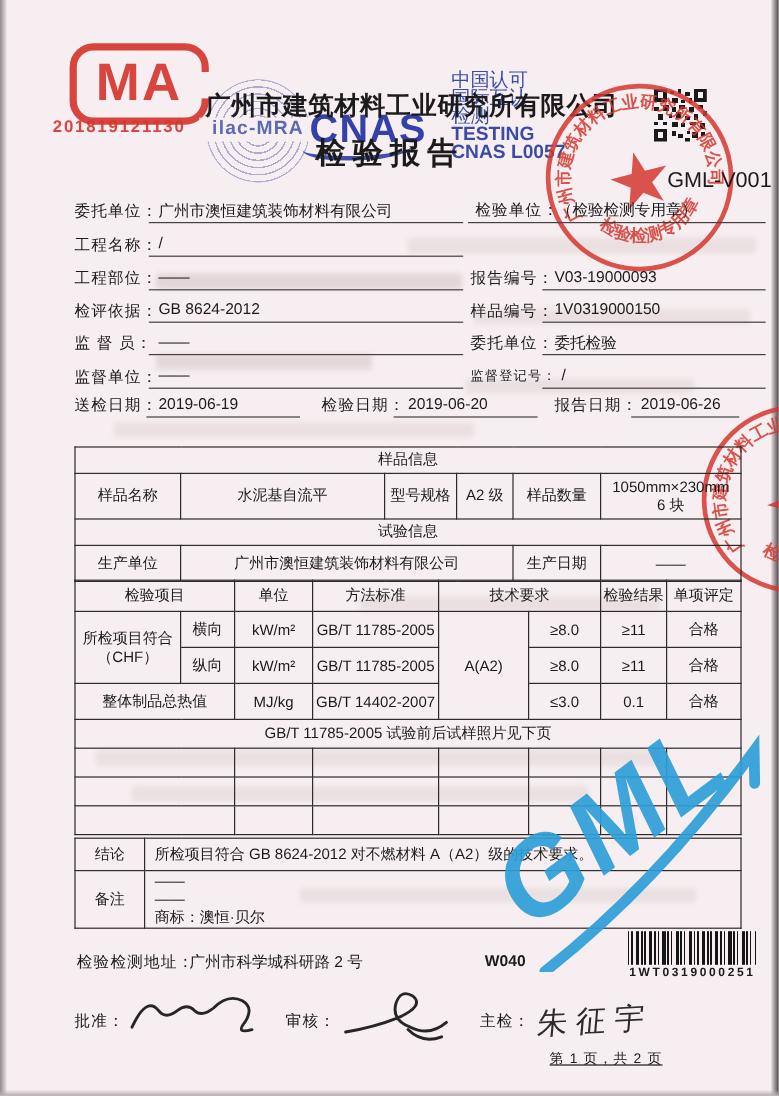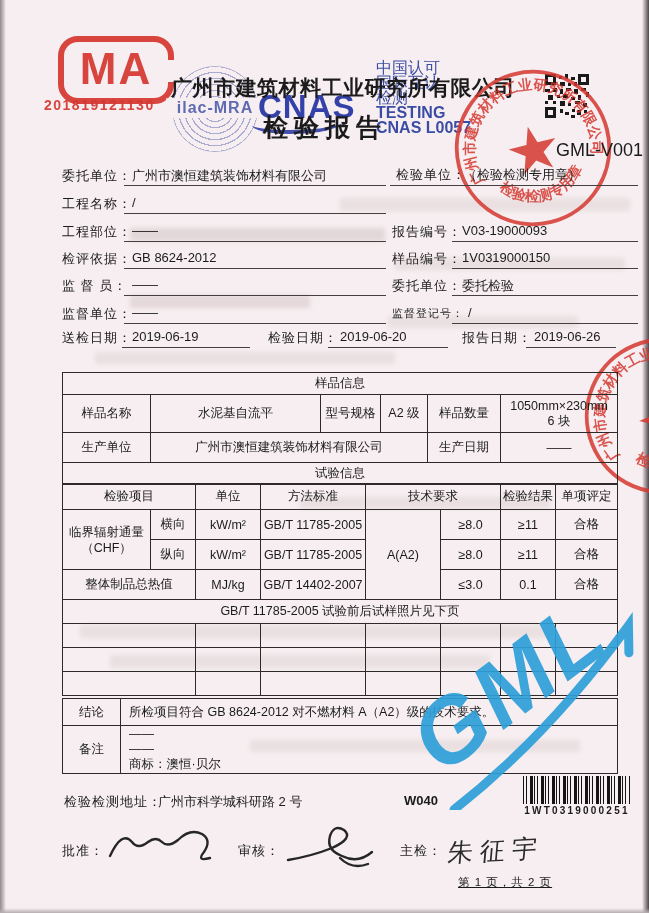--- a/index.html
+++ b/index.html
@@ -242,28 +242,28 @@
       <td>样品名称</td>
       <td>水泥基自流平</td>
       <td>型号规格</td>
       <td>A2 级</td>
       <td>样品数量</td>
       <td style="line-height:15px;">
         <div>1050mm×230mm</div>
         <div>6 块</div>
       </td>
     </tr>
+    <tr style="height:22px;">
+      <td colspan="6">试验信息</td>
+    </tr>
     <tr style="height:30px;">
       <td>生产单位</td>
       <td colspan="3">广州市澳恒建筑装饰材料有限公司</td>
       <td>生产日期</td>
       <td>——</td>
-    </tr>
-    <tr style="height:22px;">
-      <td colspan="6">试验信息</td>
     </tr>
   </tbody>
     </table>
 
   <table class="doc-tbl" style="top:483px;">
     <colgroup>
         <col style="width:88px">
         <col style="width:45px">
         <col style="width:65px">
         <col style="width:105px">
@@ -276,21 +276,21 @@
         <tr style="height:26px;">
       <td colspan="2">检验项目</td>
       <td>单位</td>
       <td>方法标准</td>
       <td colspan="2">技术要求</td>
       <td>检验结果</td>
       <td>单项评定</td>
     </tr>
     <tr style="height:30px;">
       <td rowspan="2" style="line-height:16px;">
-        <div>临界辐射通量</div>
+        <div>所检项目符合</div>
         <div>（CHF）</div>
       </td>
       <td>横向</td>
       <td>kW/m²</td>
       <td>GB/T 11785-2005</td>
       <td rowspan="3">A(A2)</td>
       <td>≥8.0</td>
       <td>≥11</td>
       <td>合格</td>
     </tr>

